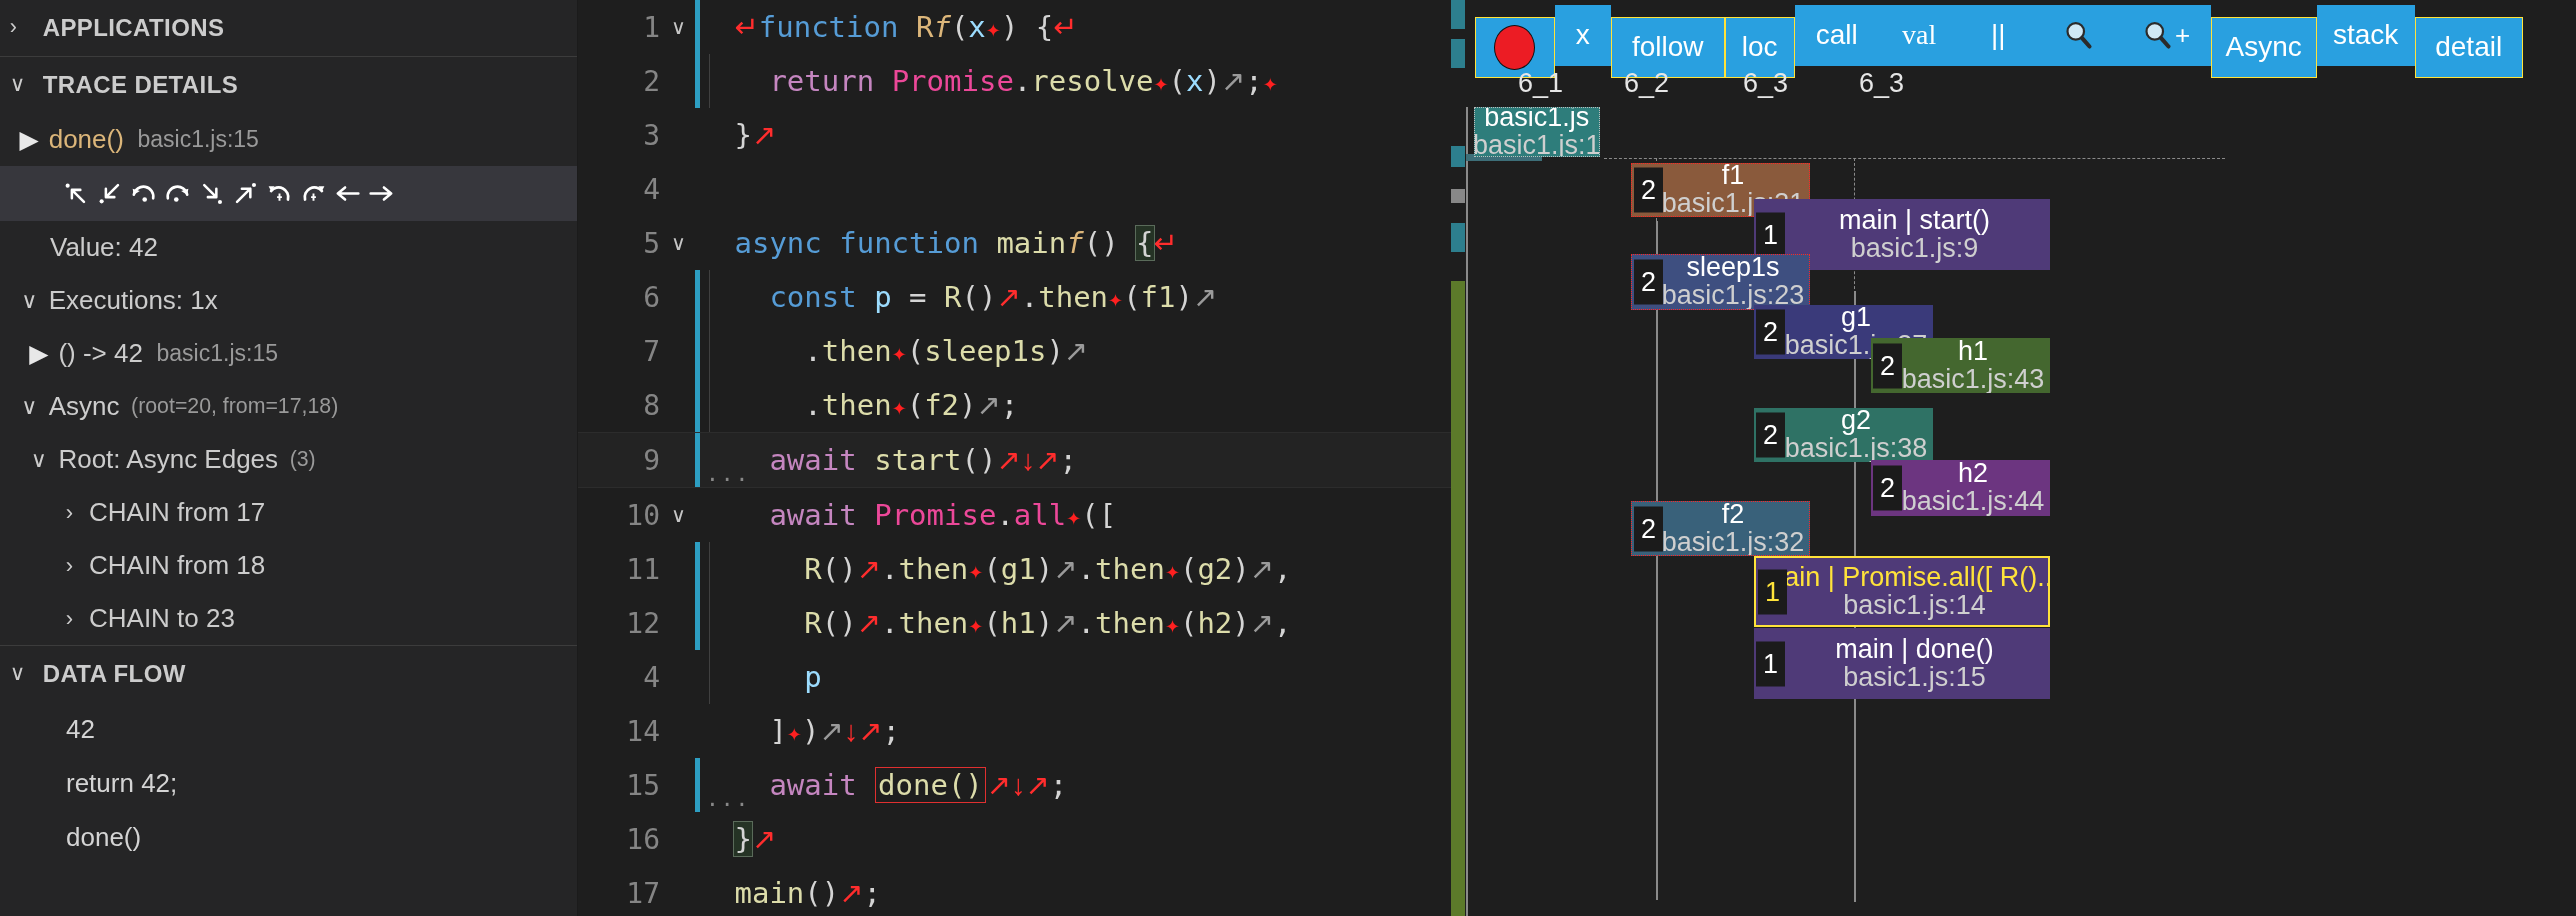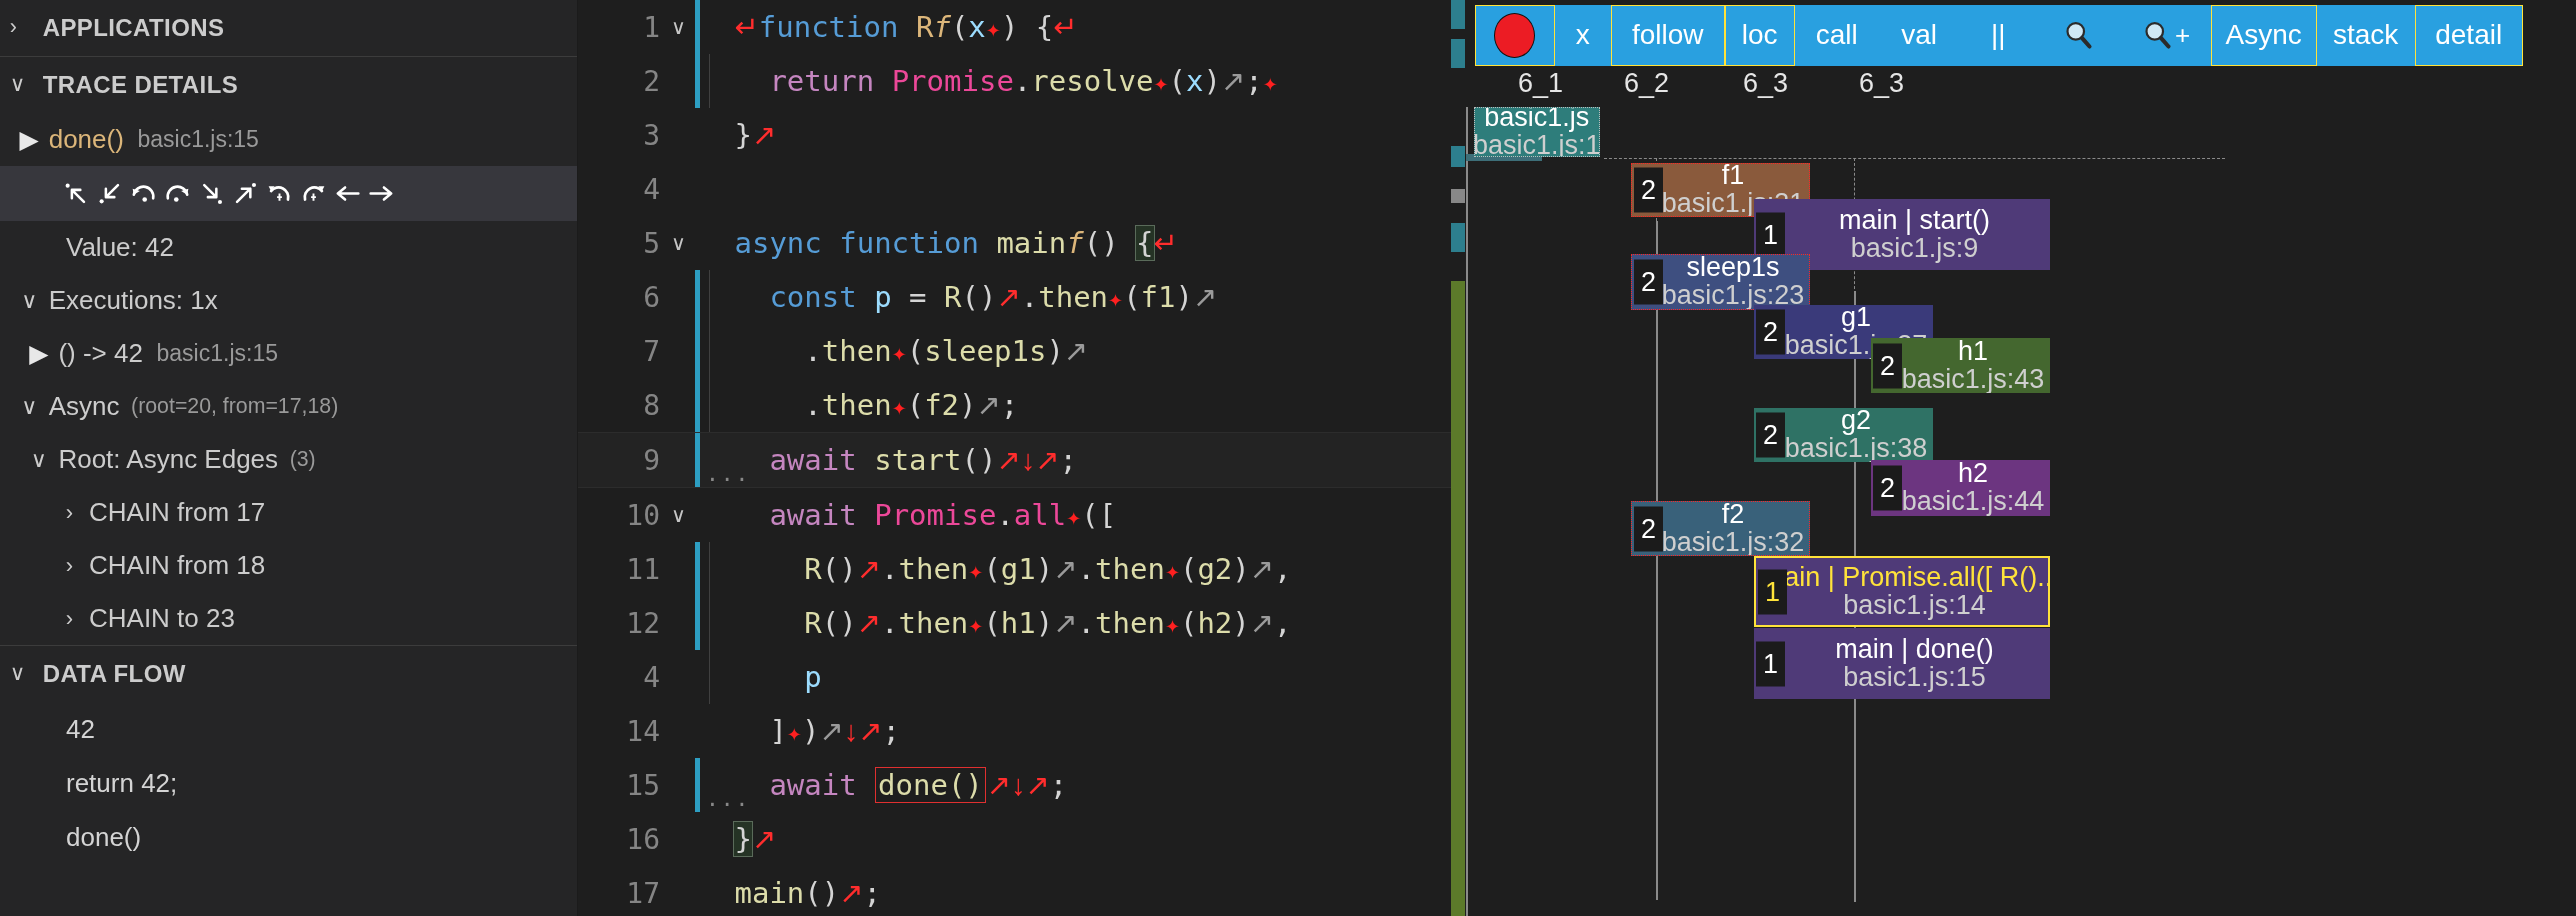--- a/index.html
+++ b/index.html
@@ -58,21 +58,21 @@
 
   
   .ovr{position:absolute;right:0;top:0;width:15.5px;height:917px;background:#1e1e1e;}
   .ovr i{position:absolute;right:1px;width:13.6px;display:block;}
 
   
   .right{flex:1 1 auto;height:917px;background:#1e1e1e;position:relative;overflow:hidden;}
   .toolbar{position:absolute;left:8.7px;top:4.9px;right:0;height:61px;display:flex;align-items:stretch;}
   .tb{background:#29a0e0;color:#ffffff;display:flex;align-items:center;justify-content:center;
       font-size:28px;height:61px;box-sizing:border-box;}
-  .tb.y{border:1.9px solid #ffe33a;}
+  .tb.y{border:1.9px solid #ffe33a;margin-top:12px;}
   .tb.rec{width:80px;}
   .dot-rec{width:39px;height:43px;border-radius:50%;background:#ec1c24;border:1.9px solid #111;}
   .ticks{position:absolute;top:68px;left:0;right:8px;height:39px;}
   .ticks span{position:absolute;color:#e6e6e6;font-size:27px;font-family:"Liberation Sans",sans-serif;}
 
   .canvas{position:absolute;left:0;top:107px;right:0;bottom:0;}
   .vline{position:absolute;width:1.9px;background:#8a8a8a;}
   .vdash{position:absolute;width:0;border-left:1.9px dashed #8a8a8a;}
   .hdash{position:absolute;height:0;border-top:1.9px dashed #8a8a8a;}
 
@@ -173,21 +173,21 @@
             <path d="M21 12 H4 M4 12 l6 -5 M4 12 l6 5" stroke="#fff" stroke-width="2.1" fill="none" stroke-linecap="round" stroke-linejoin="round"></path>
           </svg>
       </span>
       <span class="ib">
         <svg width="33" height="29" viewBox="0 0 24 24">
             <path d="M3 12 H20 M20 12 l-6 -5 M20 12 l-6 5" stroke="#fff" stroke-width="2.1" fill="none" stroke-linecap="round" stroke-linejoin="round"></path>
           </svg>
       </span>
     </div>
 
-    <div class="tree-row" style="padding-left:66px;text-align:center;">
+    <div class="tree-row" style="padding-left:50px;text-align:center;">
       <span>Value: 42</span>
     </div>
 
     <div class="tree-row">
       <span class="tw">∨</span>
       <span>Executions: 1x</span>
     </div>
 
     <div class="tree-row ind1">
       <span class="tw play">▶</span>
@@ -385,21 +385,21 @@
   <div class="right">
 
     <div class="toolbar">
       <div class="tb y rec" style="width:80px;">
         <span class="dot-rec"></span>
       </div>
       <div class="tb" style="width:56px;">x</div>
       <div class="tb y" style="width:114px;">follow</div>
       <div class="tb y" style="width:70px;">loc</div>
       <div class="tb" style="width:84px;">call</div>
-      <div class="tb" style="width:81px;">val</div>
+      <div class="tb" style="width:81px;font-family:Liberation Serif, serif;">val</div>
       <div class="tb" style="width:77px;">||</div>
       <div class="tb" style="width:84px;">
         <svg width="33" height="33" viewBox="0 0 24 24">
             <circle cx="10" cy="9" r="6" fill="#cfe8f5" stroke="#2b2b2b" stroke-width="1.6"></circle>
             <path d="M14.5 13.8 L20 20" stroke="#2b2b2b" stroke-width="3" stroke-linecap="round"></path>
           </svg>
       </div>
       <div class="tb" style="width:90px;">
         <svg width="33" height="33" viewBox="0 0 24 24">
             <circle cx="10" cy="9" r="6" fill="#cfe8f5" stroke="#2b2b2b" stroke-width="1.6"></circle>

